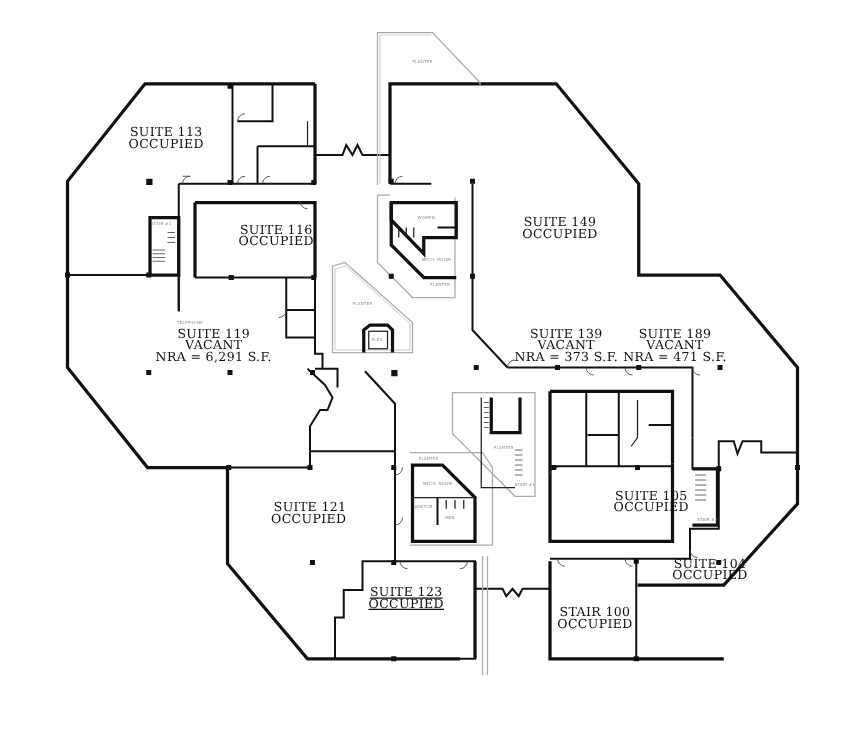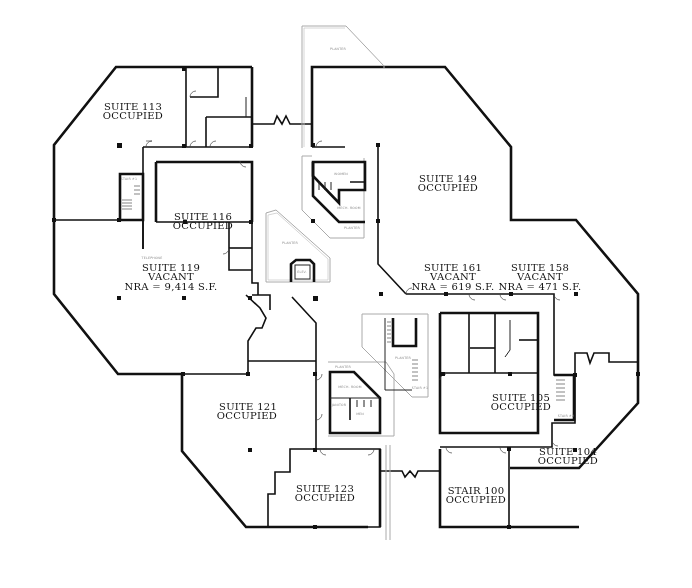--- a/index.html
+++ b/index.html
@@ -230,52 +230,52 @@
     <rect class="col" x="313" y="525" width="4" height="4"></rect>
     <rect class="col" x="507" y="525" width="4" height="4"></rect>
     <rect class="col" x="507" y="447" width="4" height="4"></rect>
   </g>
 </svg>
 
 <div class="suite-label" style="left:133px; top:102px;">
   <span>SUITE 113</span>
   <span>OCCUPIED</span>
 </div>
-<div class="suite-label" style="left:203px; top:180px;margin-top:32px;">
+<div class="suite-label" style="left:221px; top:180px;">
   <span>SUITE 116</span>
   <span>OCCUPIED</span>
 </div>
 <div class="suite-label" style="left:171px; top:263px;">
   <span>SUITE 119</span>
   <span>VACANT</span>
-  <span>NRA = 9,414 S.F.</span>
+  <span>NRA = 6,291 S.F.</span>
 </div>
 <div class="suite-label" style="left:448px; top:174px;">
   <span>SUITE 149</span>
   <span>OCCUPIED</span>
 </div>
 <div class="suite-label" style="left:453px; top:263px;">
-  <span>SUITE 161</span>
+  <span>SUITE 139</span>
   <span>VACANT</span>
-  <span>NRA = 619 S.F.</span>
+  <span>NRA = 373 S.F.</span>
 </div>
 <div class="suite-label" style="left:540px; top:263px;">
-  <span>SUITE 158</span>
+  <span>SUITE 189</span>
   <span>VACANT</span>
   <span>NRA = 471 S.F.</span>
 </div>
 <div class="suite-label" style="left:489px; top:393px;margin-left:32px;">
   <span>SUITE 105</span>
   <span>OCCUPIED</span>
 </div>
 <div class="suite-label" style="left:247px; top:402px;text-align:right;">
   <span>SUITE 121</span>
   <span>OCCUPIED</span>
 </div>
-<div class="suite-label" style="left:325px; top:484px;">
+<div class="suite-label" style="left:325px; top:470px;text-decoration:underline;">
   <span>SUITE 123</span>
   <span>OCCUPIED</span>
 </div>
 <div class="suite-label" style="left:476px; top:486px;">
   <span>STAIR 100</span>
   <span>OCCUPIED</span>
 </div>
 <div class="suite-label" style="left:568px; top:447px;">
   <span>SUITE 104</span>
   <span>OCCUPIED</span>

